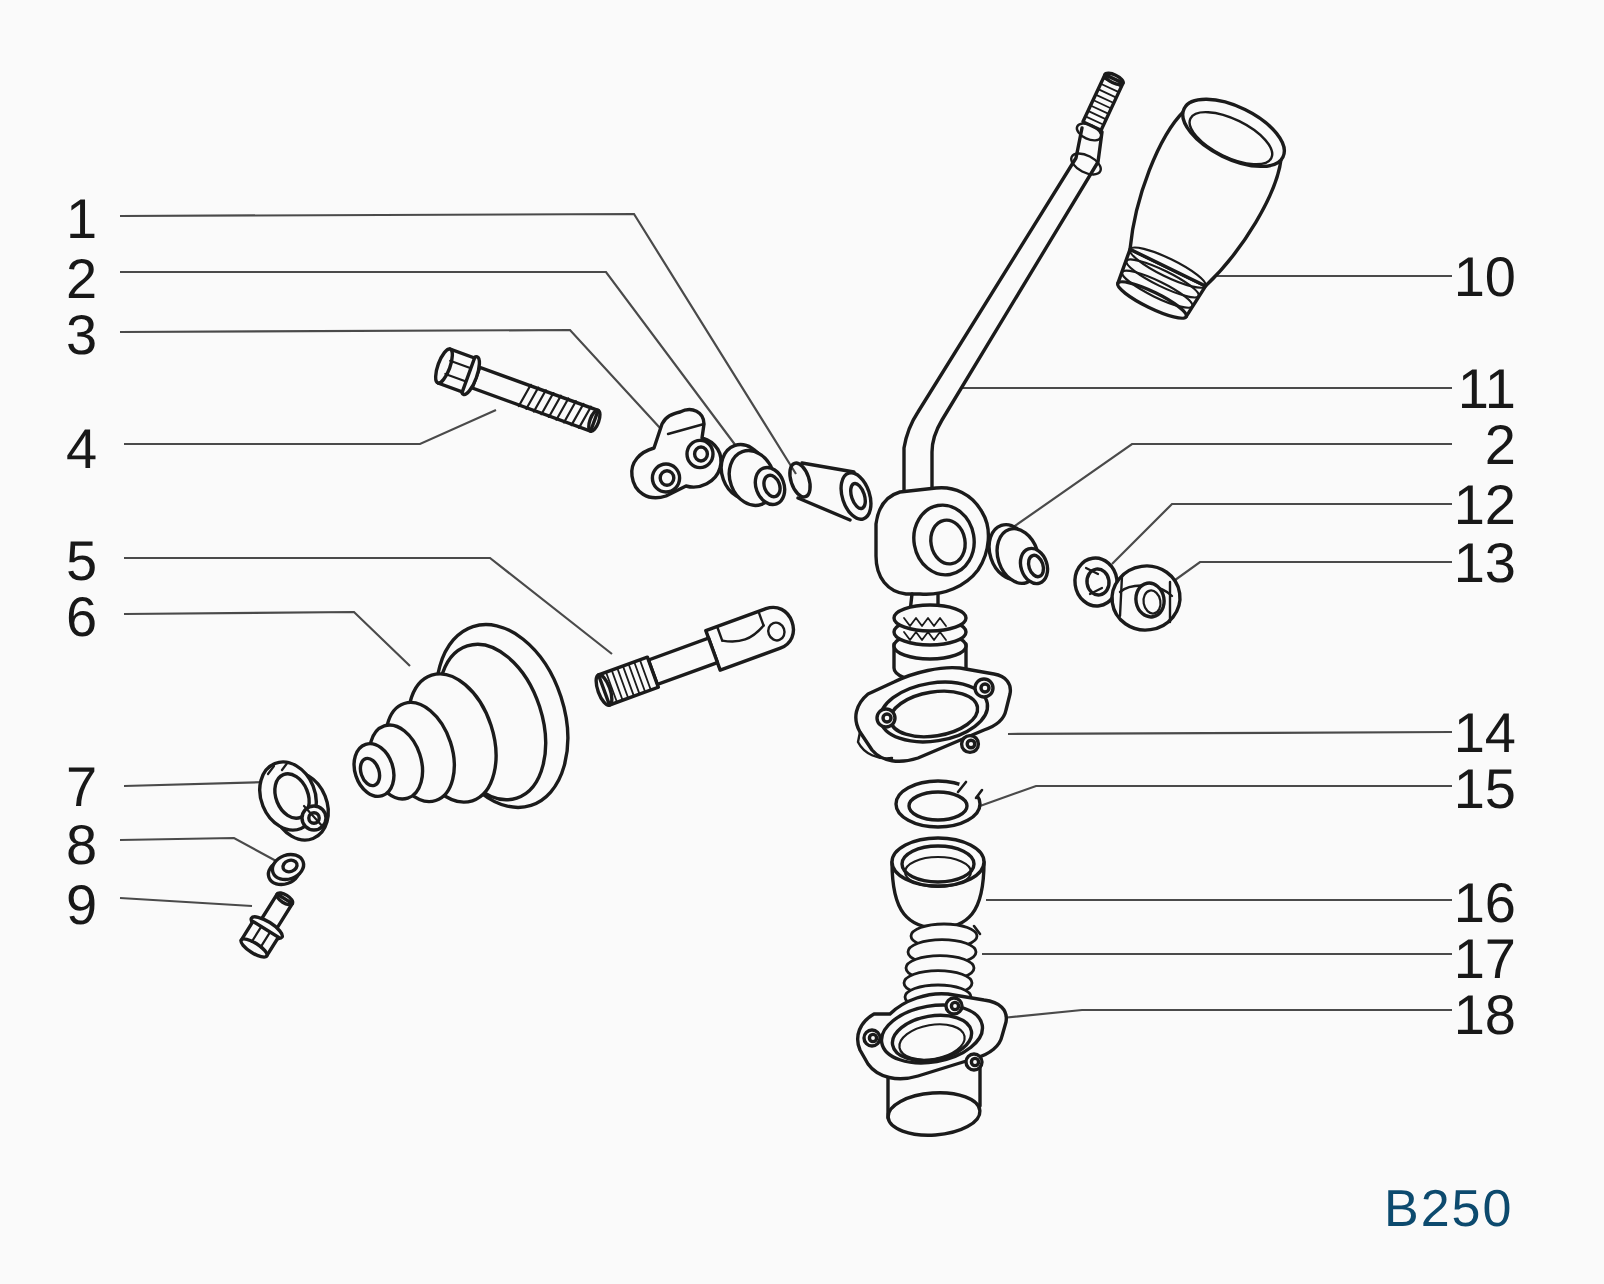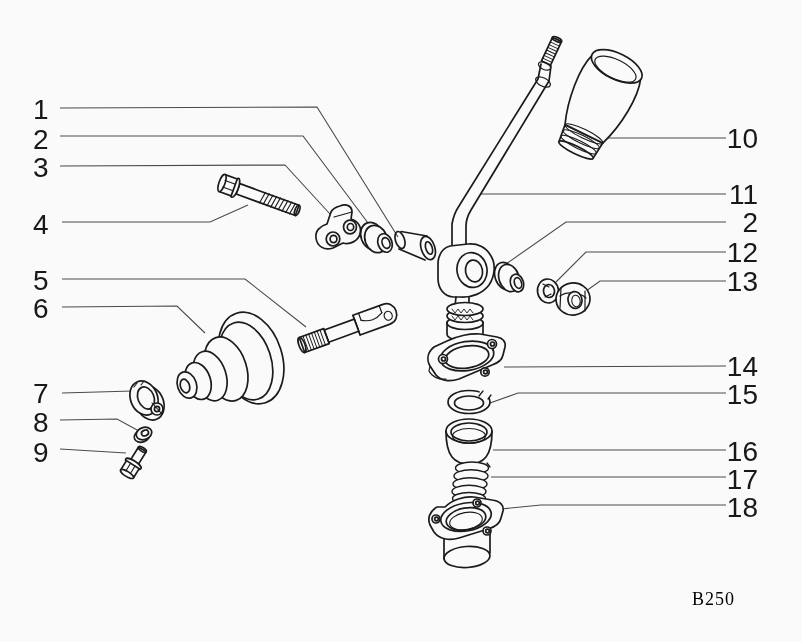--- a/index.html
+++ b/index.html
@@ -15,21 +15,21 @@
     fill:#181818;
   }
   .caption{
     position:absolute;left:22px;top:589px;
     font-size:26px;color:#161616;
     letter-spacing:1px;word-spacing:16px;
     white-space:pre;
   }
   .code{
     position:absolute;left:692px;top:589px;
-    font-size:18px;color:#000000;letter-spacing:1px;font-family:Liberation Serif, serif;
+    font-size:26px;color:#0c4a6e;letter-spacing:1px;
   }
 </style>
 </head>
 <body>
 
 <div class="stage">
 <svg width="802" height="642" viewBox="0 0 802 642">
 
   <g stroke="#4a4a4a" stroke-width="1.1" fill="none">
     <path d="M60,108 L317,107 L398,237"></path>

